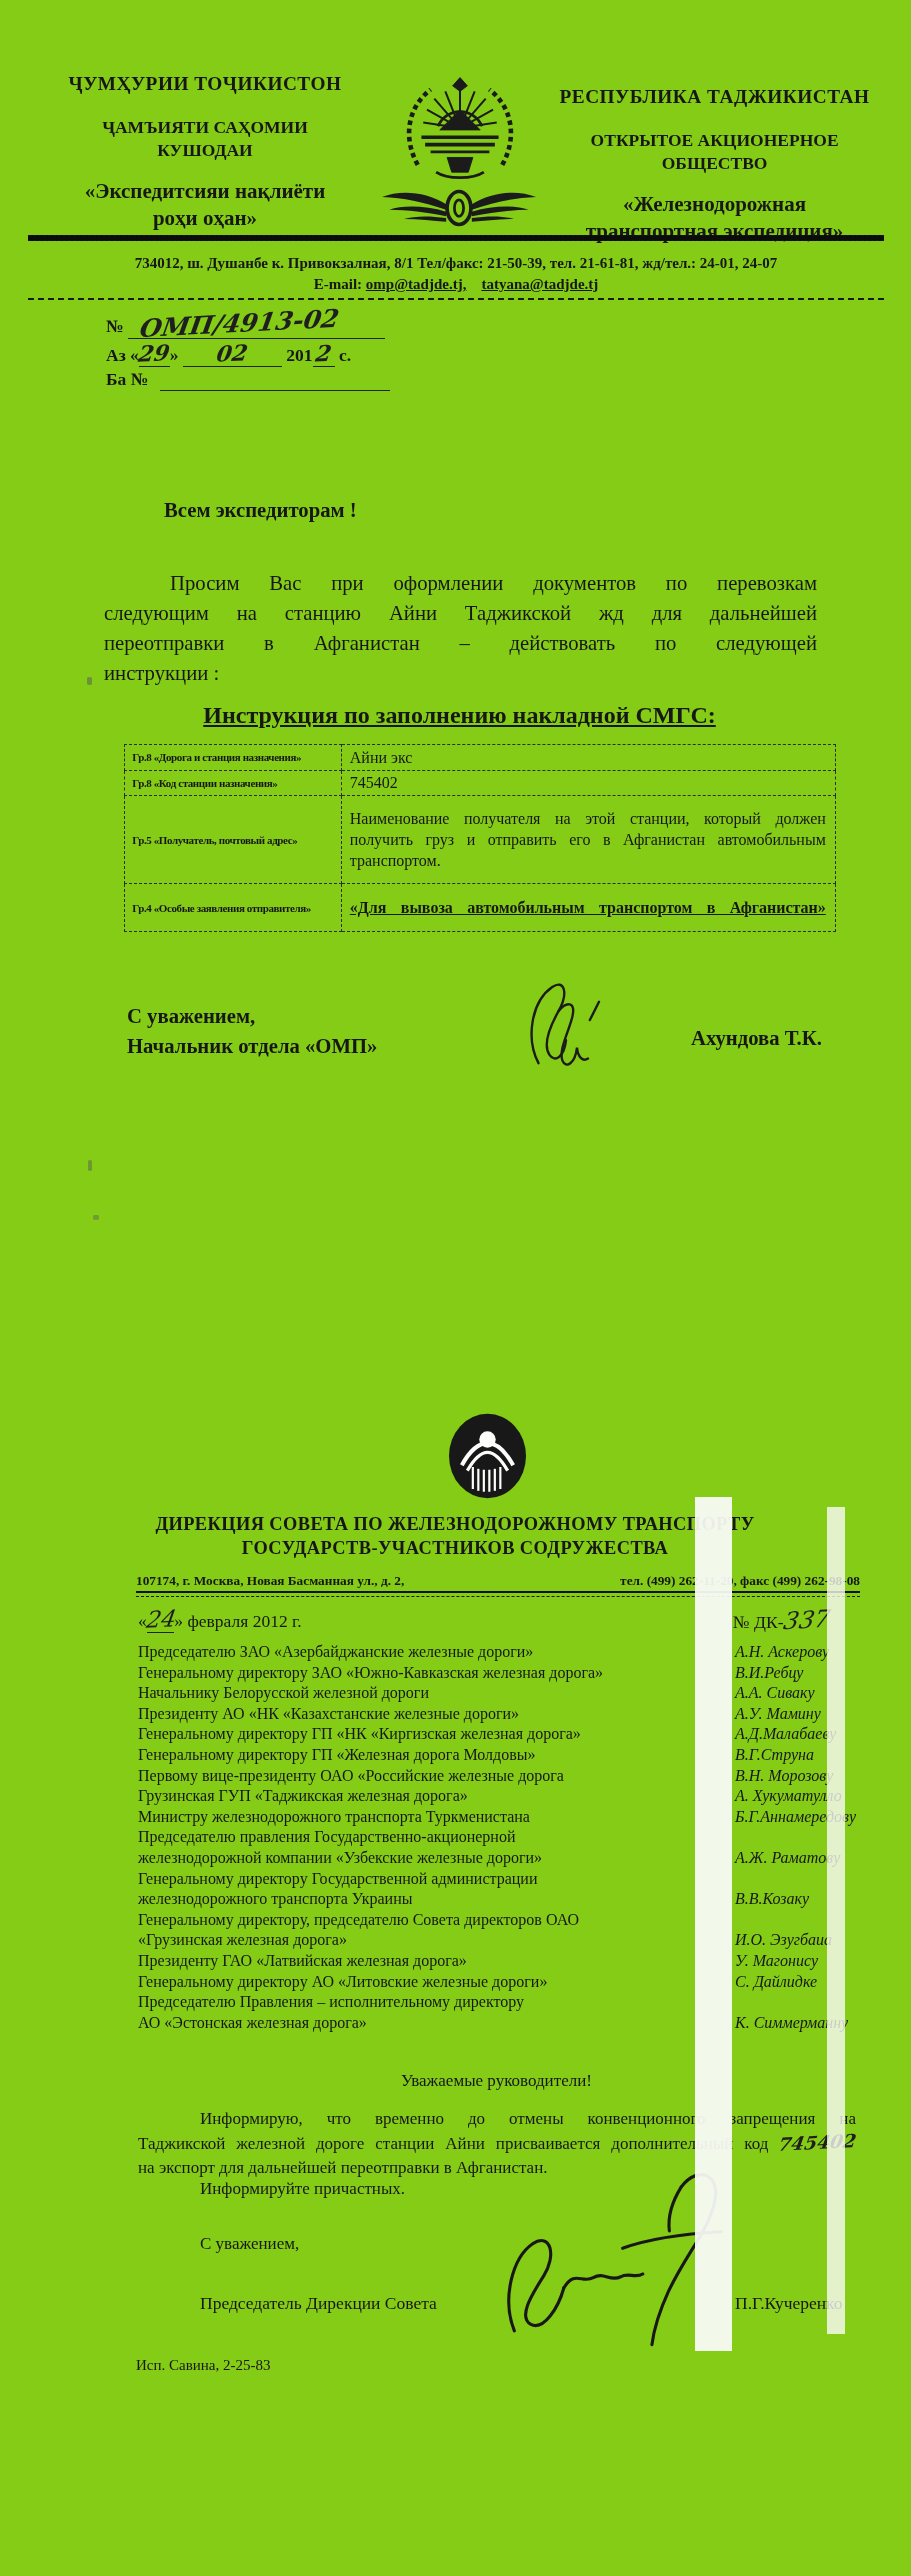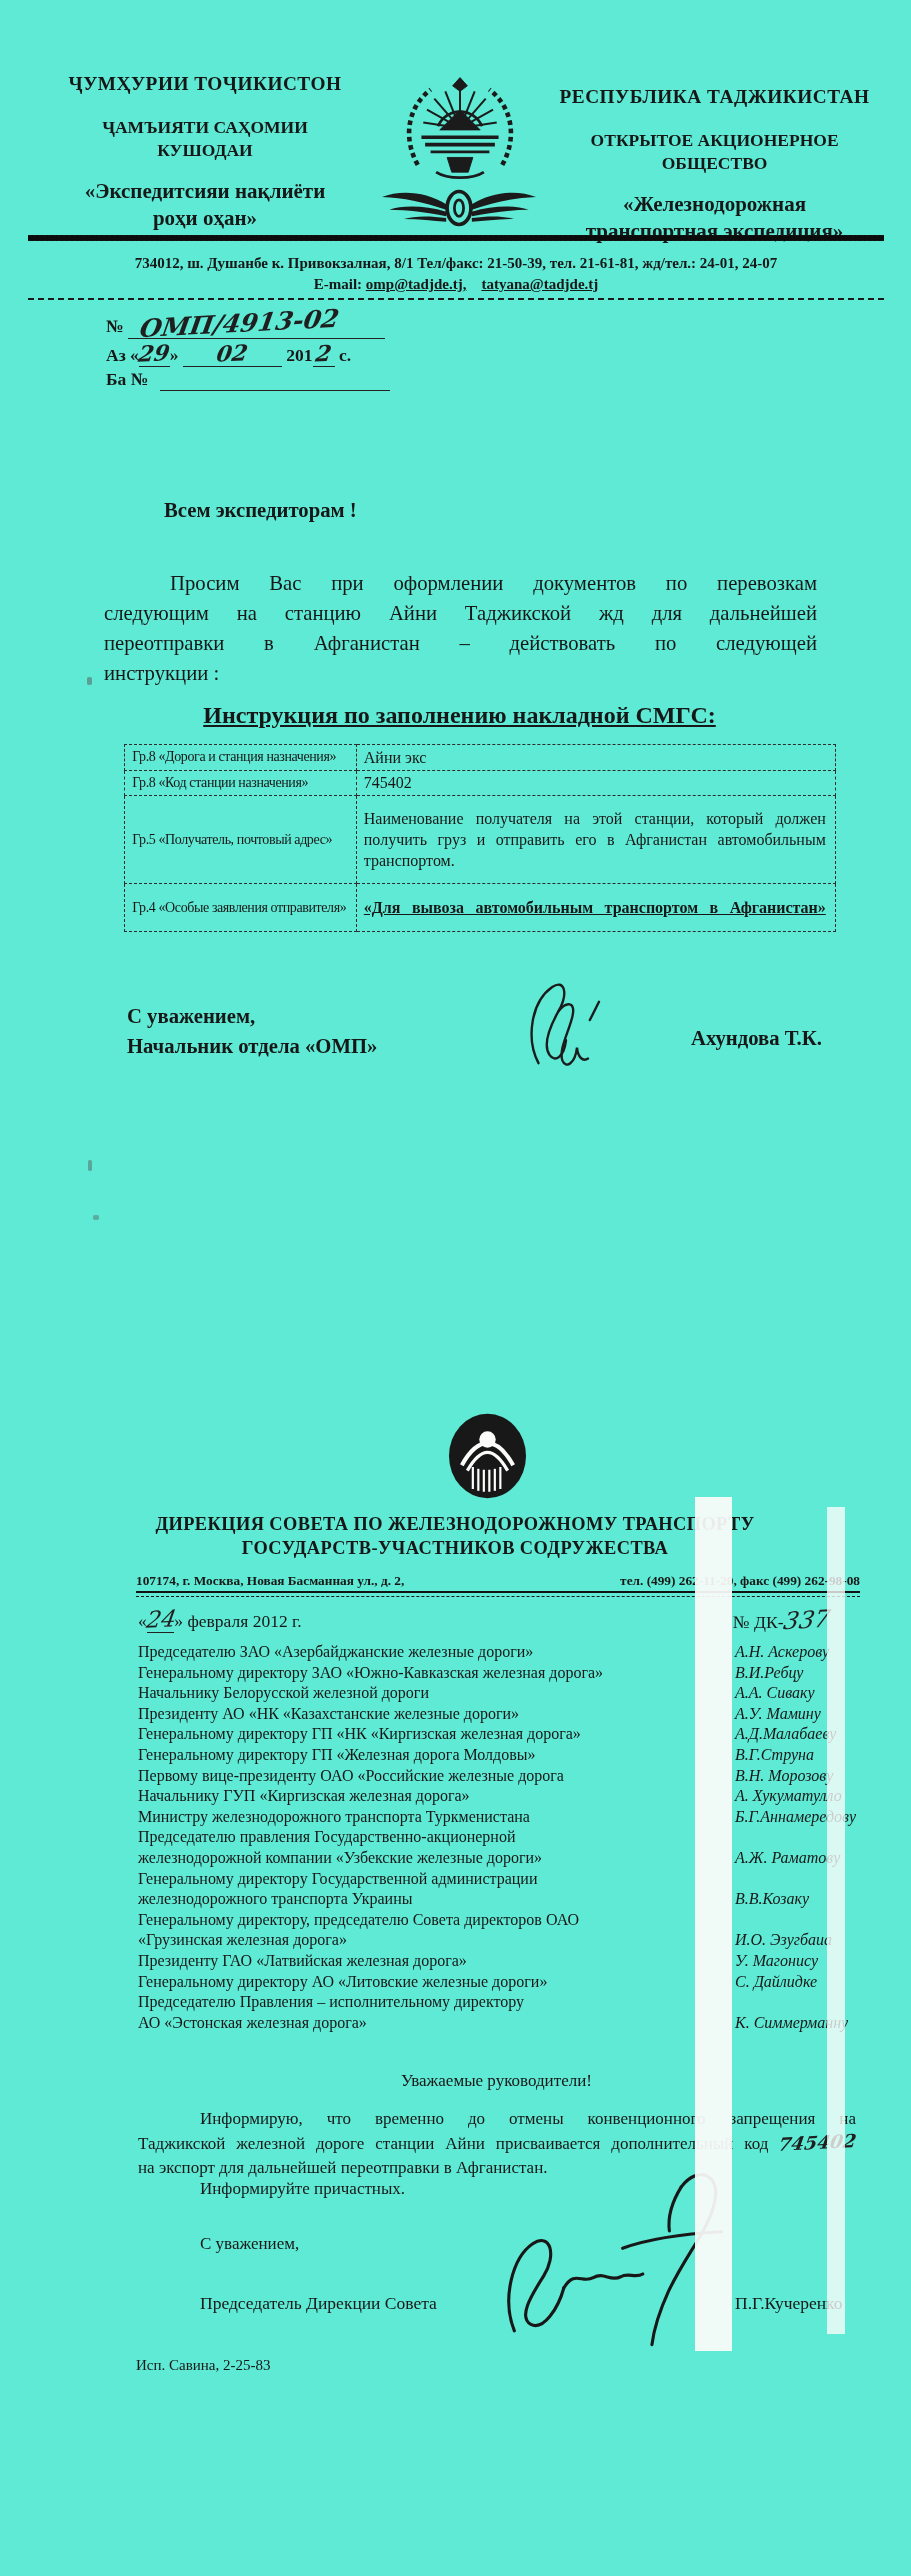--- a/index.html
+++ b/index.html
@@ -1,16 +1,16 @@
 <!DOCTYPE html>
 <html style="font-size:14.7px"><head>
 <meta charset="utf-8">
 <style>
   html,body{margin:0;padding:0;background:#e8e8e8;}
-  .page{position:relative;width:911px;height:2576px;background:#5eead4;overflow:hidden;
+  .page{position:relative;width:911px;height:2576px;background:#84cc16;overflow:hidden;
         font-family:"Liberation Serif","DejaVu Serif",serif;color:#171717;}
   .abs{position:absolute;}
   .b{font-weight:bold;}
   .ctr{text-align:center;}
   .u{text-decoration:underline;}
   .hand{font-family:"DejaVu Serif",serif;font-style:italic;display:inline-block;
         transform:skewX(-12deg) rotate(-3deg);color:#1f1f1f;}
   
   .hdr-block{line-height:1.25;}
   .hdr-l1{font-size:19.3px;font-weight:bold;letter-spacing:0.5px;}
@@ -21,21 +21,21 @@
   .rule-dash{border-top:2.8px dashed #1a1a1a;height:0;}
   .addr1{font-size:15px;font-weight:bold;}
   
   .ref{font-size:17.5px;font-weight:bold;}
   .ref .ln{display:inline-block;border-bottom:1.7px solid #222;}
   
   .p1 div{font-size:20.7px;line-height:30px;text-align:justify;text-align-last:justify;}
   .p1 div:last-child{text-align-last:left;}
   .smgs-table{border-collapse:collapse;width:100%;}
   .smgs-table td{border:1.8px dashed #2d2d2d;vertical-align:middle;padding:1.8px 9.2px 1.8px 7.3px;}
-  .smgs-table .lab{font-weight:normal;font-size:14px;letter-spacing:-0.4px;white-space:nowrap;width:200px;}
+  .smgs-table .lab{font-weight:bold;font-size:11px;letter-spacing:-0.4px;white-space:nowrap;width:200px;}
   .smgs-table .val{font-size:16px;line-height:21px;text-align:justify;text-align-last:left;}
   
   .t2{font-size:18.4px;font-weight:bold;letter-spacing:0.4px;}
   .addr2{font-size:13.3px;font-weight:bold;}
   .rule2{border-bottom:1.8px dashed #1a1a1a;border-top:2.8px solid #111;height:2.8px;}
   .adr-row{position:relative;height:20.6px;font-size:16px;white-space:nowrap;}
   .adr-row .nm{position:absolute;left:597px;top:0;font-style:italic;}
   .p2 div{font-size:17px;line-height:24px;text-align:justify;text-align-last:justify;}
   .p2 div:last-child{text-align-last:left;}
   .scanband{position:absolute;background:rgba(252,252,251,.93);}
@@ -218,21 +218,21 @@
   </div>
 
   <div class="abs" style="left:138px;top:1643px;width:726px;">
     <div class="adr-row"><span>Председателю ЗАО «Азербайджанские железные дороги»</span><span class="nm">А.Н. Аскерову</span></div>
     <div class="adr-row"><span>Генеральному директору ЗАО «Южно-Кавказская железная дорога»</span><span class="nm">В.И.Ребцу</span></div>
     <div class="adr-row"><span>Начальнику Белорусской железной дороги</span><span class="nm">А.А. Сиваку</span></div>
     <div class="adr-row"><span>Президенту АО «НК «Казахстанские железные дороги»</span><span class="nm">А.У. Мамину</span></div>
     <div class="adr-row"><span>Генеральному директору ГП «НК «Киргизская железная дорога»</span><span class="nm">А.Д.Малабаеву</span></div>
     <div class="adr-row"><span>Генеральному директору ГП «Железная дорога Молдовы»</span><span class="nm">В.Г.Струна</span></div>
     <div class="adr-row"><span>Первому вице-президенту ОАО «Российские железные дорога</span><span class="nm">В.Н. Морозову</span></div>
-    <div class="adr-row"><span>Начальнику ГУП «Киргизская железная дорога»</span><span class="nm">А. Хукуматулло</span></div>
+    <div class="adr-row"><span>Грузинская ГУП «Таджикская железная дорога»</span><span class="nm">А. Хукуматулло</span></div>
     <div class="adr-row"><span>Министру железнодорожного транспорта Туркменистана</span><span class="nm">Б.Г.Аннамередову</span></div>
     <div class="adr-row"><span>Председателю правления Государственно-акционерной</span><span class="nm"></span></div>
     <div class="adr-row"><span>железнодорожной компании  «Узбекские железные дороги»</span><span class="nm">А.Ж. Раматову</span></div>
     <div class="adr-row"><span>Генеральному директору  Государственной администрации</span><span class="nm"></span></div>
     <div class="adr-row"><span>железнодорожного транспорта Украины</span><span class="nm">В.В.Козаку</span></div>
     <div class="adr-row"><span>Генеральному директору, председателю Совета директоров ОАО</span><span class="nm"></span></div>
     <div class="adr-row"><span>«Грузинская железная дорога»</span><span class="nm">И.О. Эзугбаиа</span></div>
     <div class="adr-row"><span>Президенту ГАО «Латвийская железная дорога»</span><span class="nm">У. Магонису</span></div>
     <div class="adr-row"><span>Генеральному директору АО «Литовские железные дороги»</span><span class="nm">С. Дайлидке</span></div>
     <div class="adr-row"><span>Председателю Правления  – исполнительному директору</span><span class="nm"></span></div>

